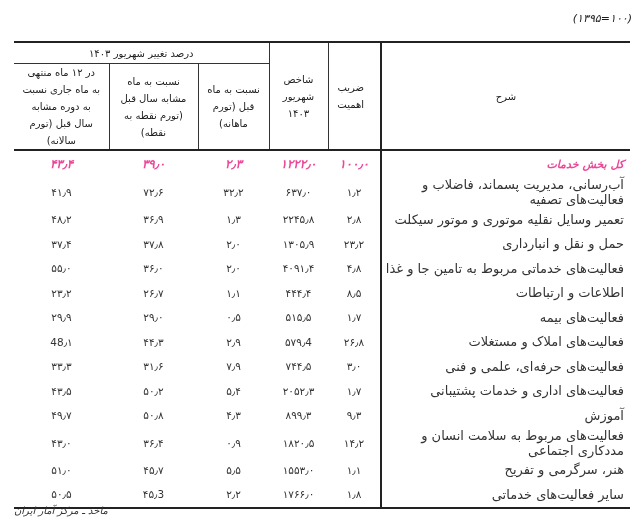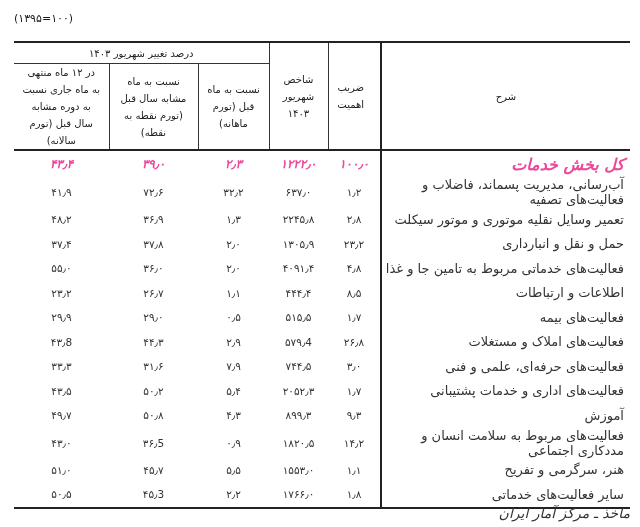--- a/index.html
+++ b/index.html
@@ -1,37 +1,37 @@
 <!DOCTYPE html>
 <html><head>
 <meta charset="utf-8">
 <style>
   html, body { margin:0; padding:0; background:#ffffff; }
   body { width:640px; height:527px; overflow:hidden; position:relative;
          font-family:"DejaVu Sans", sans-serif; color:#1a1a1a; }
   .title-bar { position:absolute; top:8px; left:14px; right:8px; height:20px;
-               display:flex; justify-content:flex-start; align-items:center; direction:ltr; }
+               display:flex; justify-content:flex-end; align-items:center; direction:ltr;font-style:italic; }
   .title { font-weight:bold; font-size:12.5px; direction:rtl; }
   .base { font-size:11px; direction:ltr; }
   table { position:absolute; top:41px; left:14px; width:616px; border-collapse:collapse;
           direction:rtl; table-layout:fixed; }
   thead th { font-weight:normal; font-size:10px; line-height:17px; text-align:center;
              vertical-align:middle; border-left:1px solid #333; color:#222; padding:0; }
   thead tr.r1 th { height:20px; border-bottom:1px solid #333; }
   thead tr.r2 th { height:82px; }
   thead { border-top:2px solid #222; border-bottom:2px solid #222; }
   th.desc, td.desc { border-left:2px solid #222 !important; }
   th.last { border-left:none !important; }
   tbody td { font-size:10.5px; height:24.5px; text-align:center; padding:0; color:#333; }
   tbody td.desc { text-align:right; padding-right:6px; font-size:13px; }
   tbody tr.total td { font-weight:bold; font-style:italic; font-size:12px; color:#ec4899; height:26px; }
-  tbody tr.total td.desc { font-size:16px; }
+  tbody tr.total td.desc { font-size:11px; }
   tbody { border-bottom:2px solid #222; }
-  .source { position:absolute; top:505px; left:14px; width:616px; direction:rtl; text-align:right;
-            font-size:14px; font-style:italic; color:#333; }
+  .source { position:absolute; top:505px; left:14px; width:616px; direction:rtl; text-align:left;
+            font-size:10px; font-style:italic; color:#333; }
 </style>
 </head>
 <body>
 
 <div class="title-bar">
   <span class="base">(۱۳۹۵=۱۰۰)</span>
 </div>
 
 <table>
   <colgroup>
@@ -111,21 +111,21 @@
         <td>۰٫۵</td>
         <td>۲۹٫۰</td>
         <td>۲۹٫۹</td>
       </tr>
       <tr>
         <td class="desc">فعالیت‌های املاک و مستغلات</td>
         <td>۲۶٫۸</td>
         <td>۵۷۹٫4</td>
         <td>۲٫۹</td>
         <td>۴۴٫۳</td>
-        <td>۴۳٫8</td>
+        <td>48٫۱</td>
       </tr>
       <tr>
         <td class="desc">فعالیت‌های حرفه‌ای، علمی و فنی</td>
         <td>۳٫۰</td>
         <td>۷۴۴٫۵</td>
         <td>۷٫۹</td>
         <td>۳۱٫۶</td>
         <td>۳۳٫۳</td>
       </tr>
       <tr>
@@ -142,21 +142,21 @@
         <td>۸۹۹٫۳</td>
         <td>۴٫۳</td>
         <td>۵۰٫۸</td>
         <td>۴۹٫۷</td>
       </tr>
       <tr>
         <td class="desc">فعالیت‌های مربوط به سلامت انسان و مددکاری اجتماعی</td>
         <td>۱۴٫۲</td>
         <td>۱۸۲۰٫۵</td>
         <td>۰٫۹</td>
-        <td>۳۶٫5</td>
+        <td>۳۶٫۴</td>
         <td>۴۳٫۰</td>
       </tr>
       <tr>
         <td class="desc">هنر، سرگرمی و تفریح</td>
         <td>۱٫۱</td>
         <td>۱۵۵۳٫۰</td>
         <td>۵٫۵</td>
         <td>۴۵٫۷</td>
         <td>۵۱٫۰</td>
       </tr>

